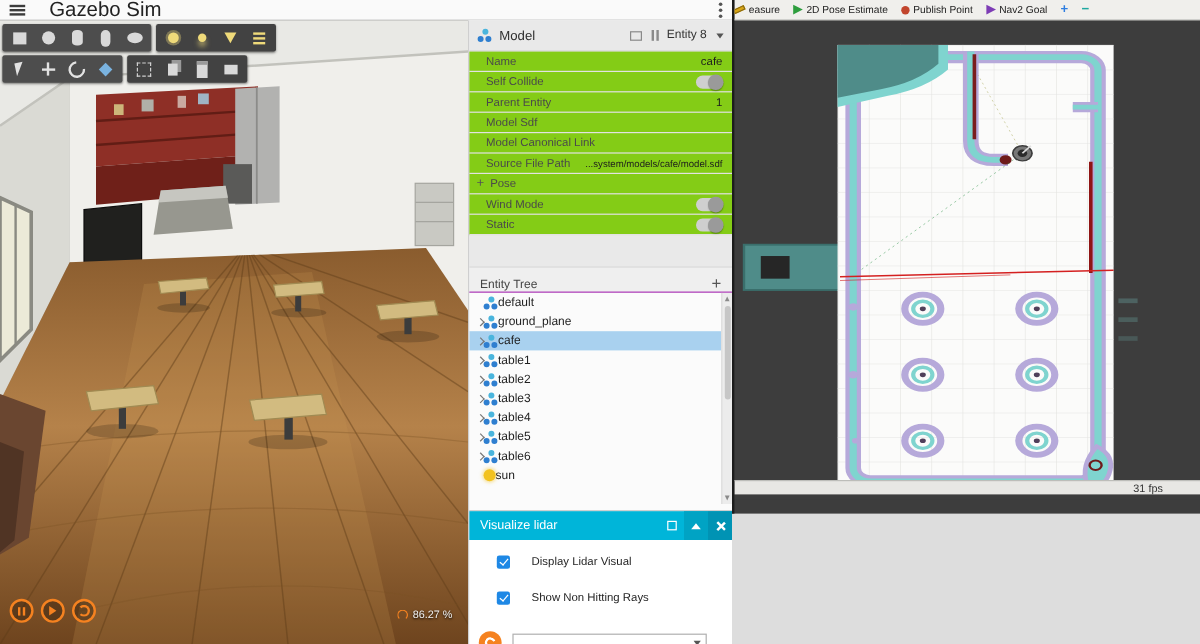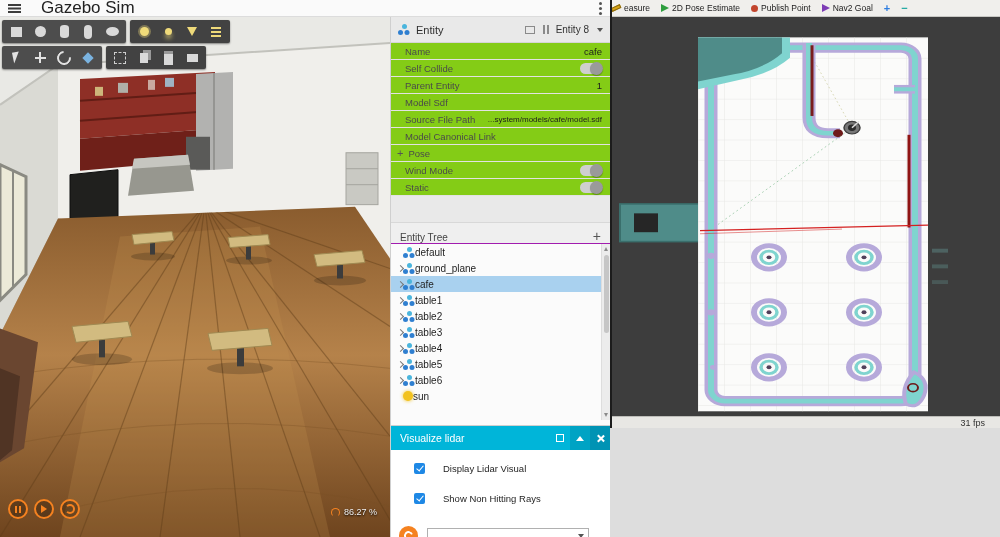--- a/index.html
+++ b/index.html
@@ -120,21 +120,21 @@
   .rbtn { display:flex; align-items:center; gap:3px; font-size:8.5px; color:#222; padding:1px 5px; background:transparent; border:0; white-space:nowrap; cursor:pointer; font-family:"Liberation Sans", sans-serif; }
   .rbtn:first-child { margin-left:-7px; }
   .rlab.big { font-size:11px; font-weight:bold; line-height:1; }
   .ric { display:inline-block; flex:none; }
   .measure-icon { width:10px; height:4px; background:#d9a514; border:1px solid #8a6a10; transform:rotate(-25deg); }
   .pose-estimate-icon { width:0; height:0; border-left:8px solid #2e9e3e; border-top:4px solid transparent; border-bottom:4px solid transparent; }
   .publish-point-icon { width:7px; height:7px; border-radius:50%; background:#c2452d; }
   .nav2-goal-icon { width:0; height:0; border-left:8px solid #7d3cb5; border-top:4px solid transparent; border-bottom:4px solid transparent; }
   #rv-canvas { position:absolute; top:17px; left:0; right:0; bottom:12px; }
   #rv-canvas svg { width:100%; height:100%; display:block; }
-  #rv-footer { position:absolute; left:0; right:0; bottom:0; height:12px; background:#e8e7e4; border-top:1px solid #bdbdb9; display:flex; align-items:center; justify-content:flex-end; padding-right:15px; font-size:9px; color:#333; }
+  #rv-footer { position:absolute; left:0; right:0; bottom:16px; height:12px; background:#e8e7e4; border-top:1px solid #bdbdb9; display:flex; align-items:center; justify-content:flex-end; padding-right:31px; font-size:9px; color:#333; }
 </style>
 </head>
 <body>
 
 <div id="app">
 
   <section id="gazebo">
     <header id="gz-titlebar">
       <span class="hamb"></span>
       <span id="gz-title">Gazebo Sim</span>
@@ -273,21 +273,21 @@
 
         <div id="rtf">
           <span class="gauge"></span>
           <span>86.27 %</span>
         </div>
       </div>
 
       <aside id="gz-panel">
         <div id="model-header">
           <span class="mi"></span>
-          <span id="model-title">Entity</span>
+          <span id="model-title">Model</span>
           <span class="mh-right">
             <span class="undock"></span>
             <span class="pausebars"></span>
             <span id="entity-label">Entity 8</span>
             <span class="caret"></span>
           </span>
         </div>
 
         <div id="prop-rows">
             <div class="prow">
@@ -308,29 +308,29 @@
                 <span class="pval">1</span>
               </span>
             </div>
             <div class="prow">
               <span class="plab">Model Sdf</span>
               <span class="pright">
                 <span class="pval"></span>
               </span>
             </div>
             <div class="prow">
+              <span class="plab">Model Canonical Link</span>
+              <span class="pright">
+                <span class="pval"></span>
+              </span>
+            </div>
+            <div class="prow">
               <span class="plab">Source File Path</span>
               <span class="pright">
                 <span class="pval small">...system/models/cafe/model.sdf</span>
-              </span>
-            </div>
-            <div class="prow">
-              <span class="plab">Model Canonical Link</span>
-              <span class="pright">
-                <span class="pval"></span>
               </span>
             </div>
             <div class="prow">
               <span class="pexp">+</span>
               <span class="plab">Pose</span>
               <span class="pright">
                 <span class="pval"></span>
               </span>
             </div>
             <div class="prow">

